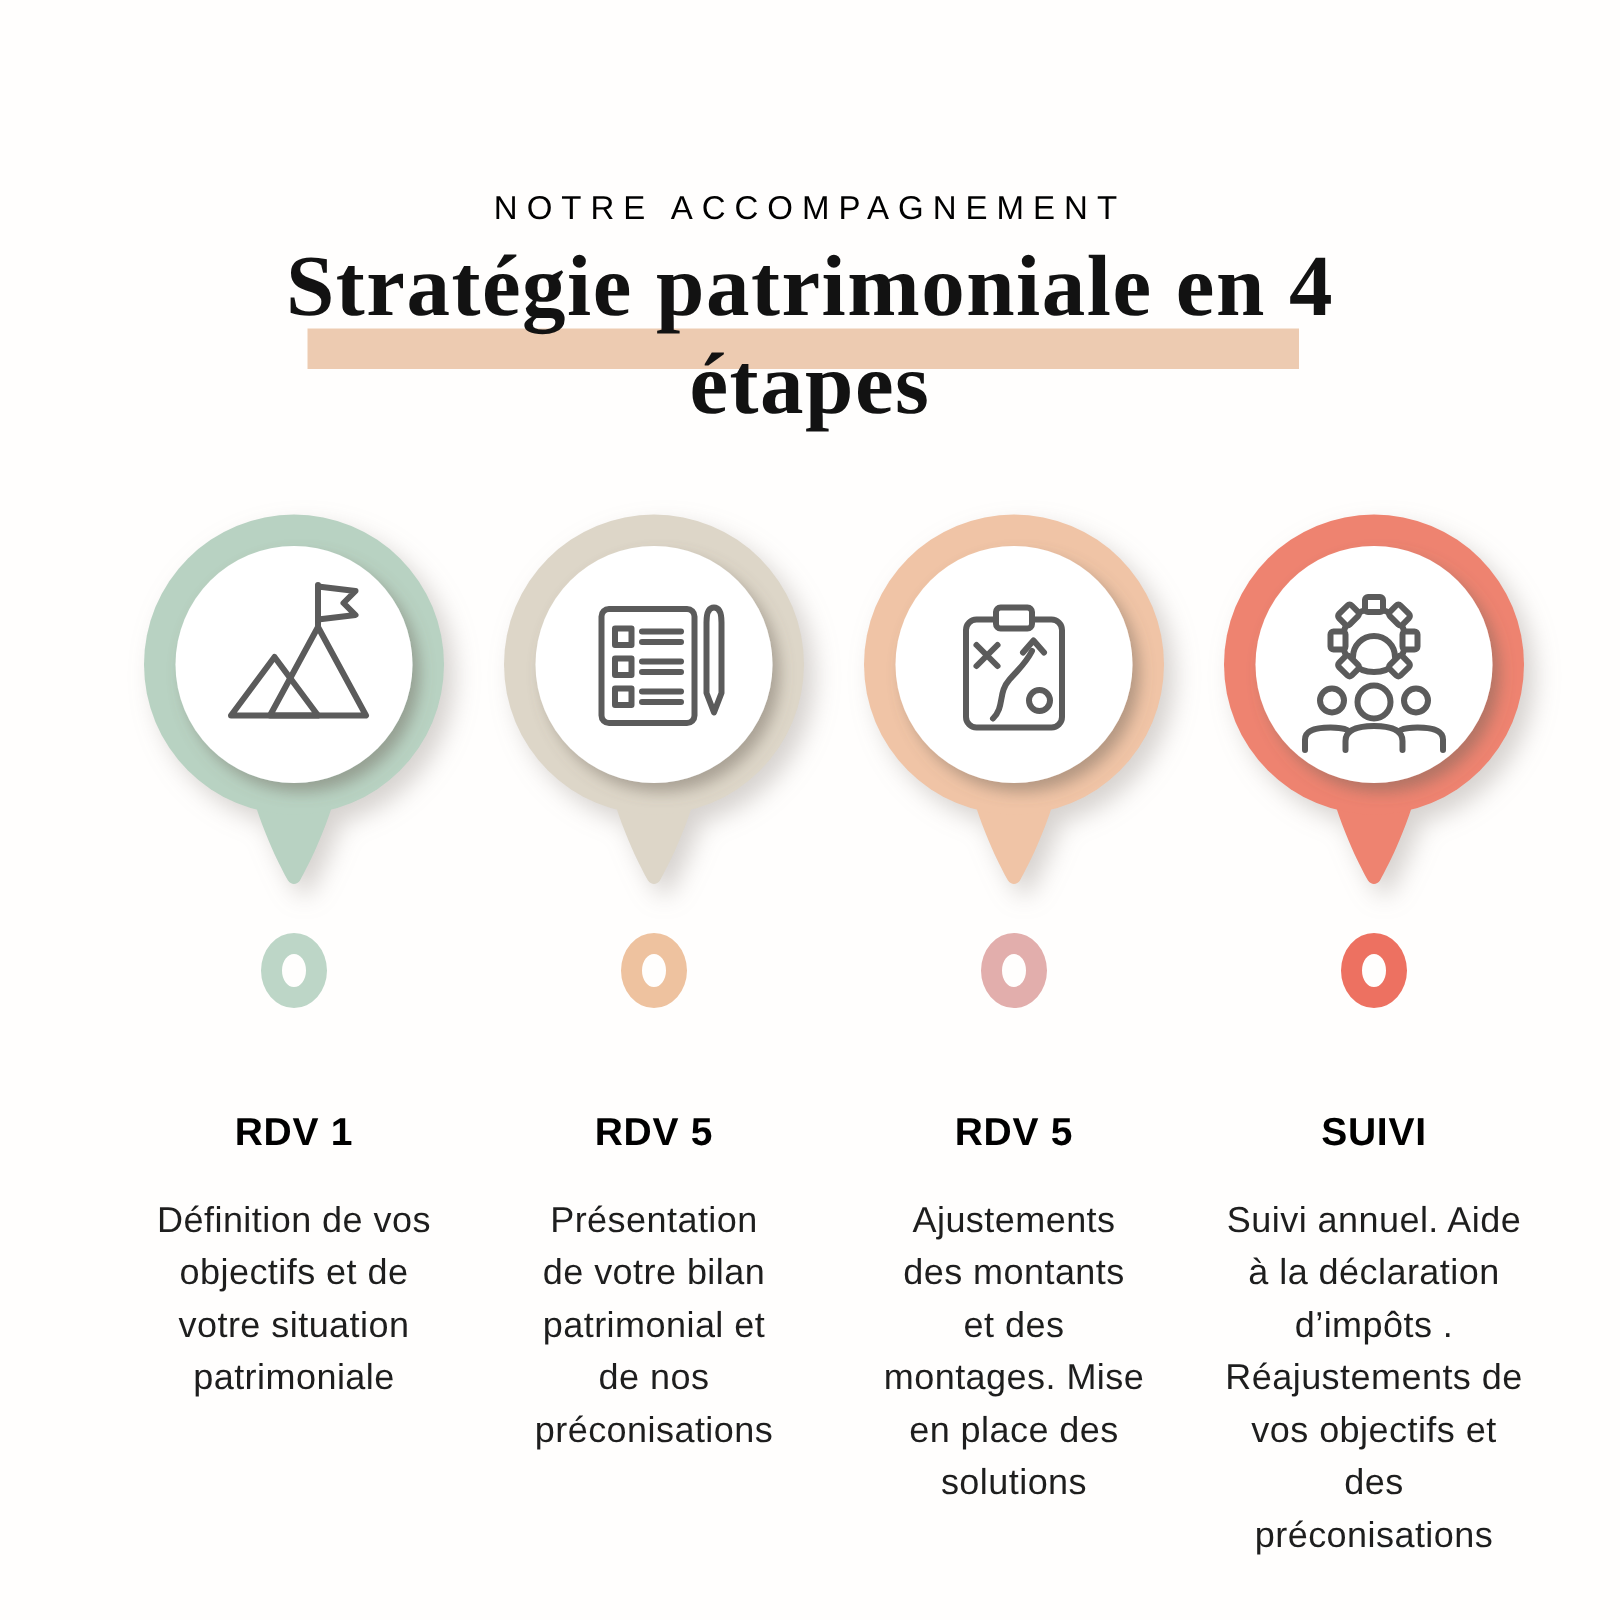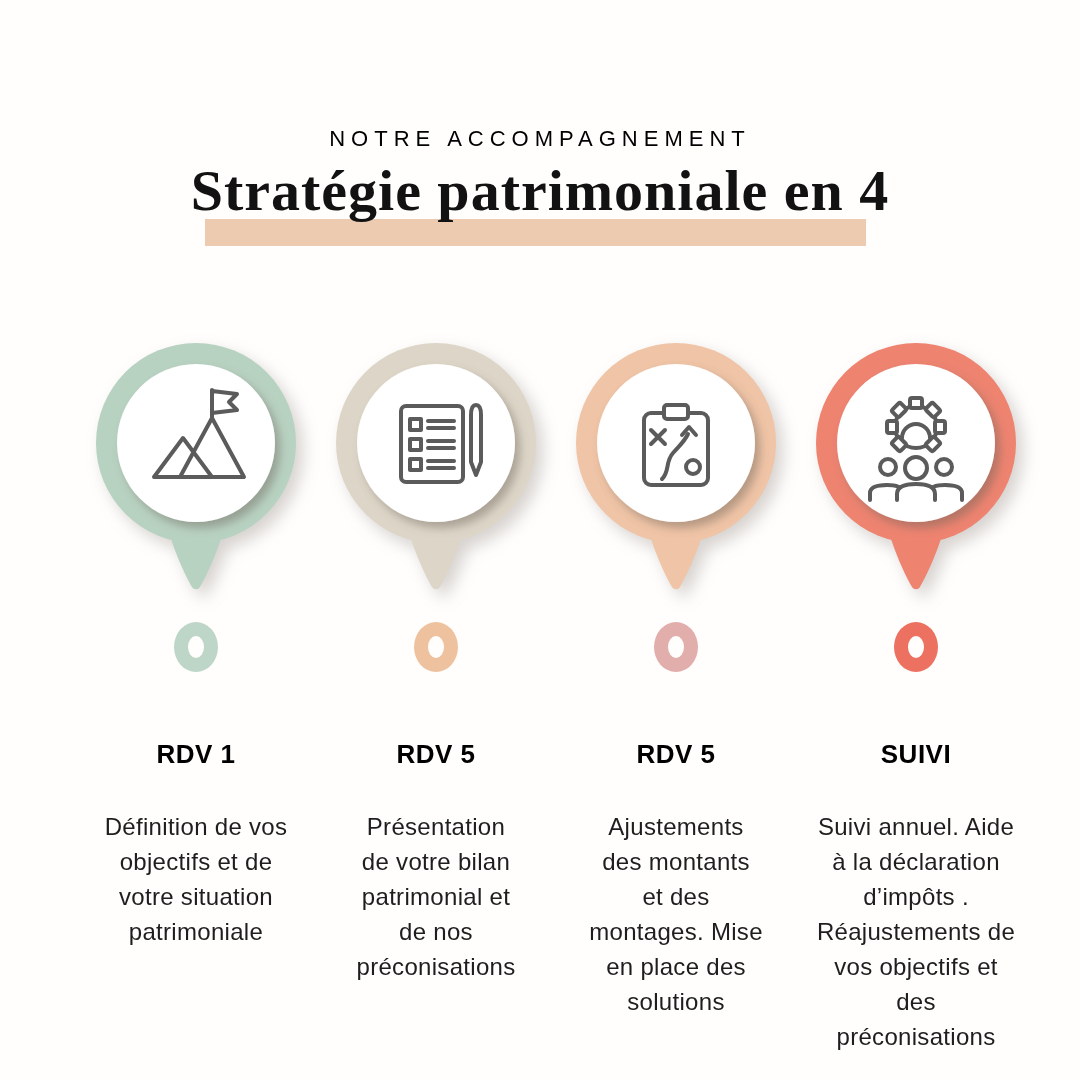--- a/index.html
+++ b/index.html
@@ -36,21 +36,21 @@
   .dot {
     width:44px; height:50px; margin-top:27px;
     border:14px solid var(--dot-color); border-radius:50%;
     background:transparent;
   }
   .step-label {
     margin-top:68px; font-size:26px; line-height:28px;
     font-weight:700; color:#000; letter-spacing:0.5px;
   }
   .step-desc {
-    margin-top:41px; font-size:24px; line-height:35px;
+    margin-top:28px; font-size:24px; line-height:35px;
     color:#1e1e1e; text-align:center; white-space:pre-line; letter-spacing:0.3px;
   }
   .icon-stroke { stroke:#5b5b5b; fill:none; stroke-width:4; stroke-linejoin:round; stroke-linecap:round; }
   .icon-fill-white { fill:#ffffff; }
 </style>
 </head>
 <body>
 
 <svg width="0" height="0" style="position:absolute">
   <defs>
@@ -60,20 +60,21 @@
   </defs>
 </svg>
 
 <div class="page">
 
   <div class="kicker">NOTRE ACCOMPAGNEMENT</div>
 
   <div class="title-wrap">
     <div class="title-highlight" style="background: rgb(237, 203, 177);"></div>
     <div class="title-line">Stratégie patrimoniale en 4</div>
+    <div class="title-line">étapes</div>
   </div>
 
   <div class="steps">
 
     <section class="step" style="--pin-color: #b8d2c2; --dot-color: #bdd6c7;">
       <svg class="pin" viewBox="0 0 210 255">
         <path class="ring" d="M71 168 C 82 212 95 236 101 247 C 103 250 107 250 109 247 C 115 236 128 212 139 168 C 122 184 88 184 71 168 Z"></path>
         <circle class="ring" cx="105" cy="103" r="100"></circle>
         <circle cx="105" cy="103" r="79" fill="#ffffff" filter="url(#pinshadow)"></circle>
         <g>

